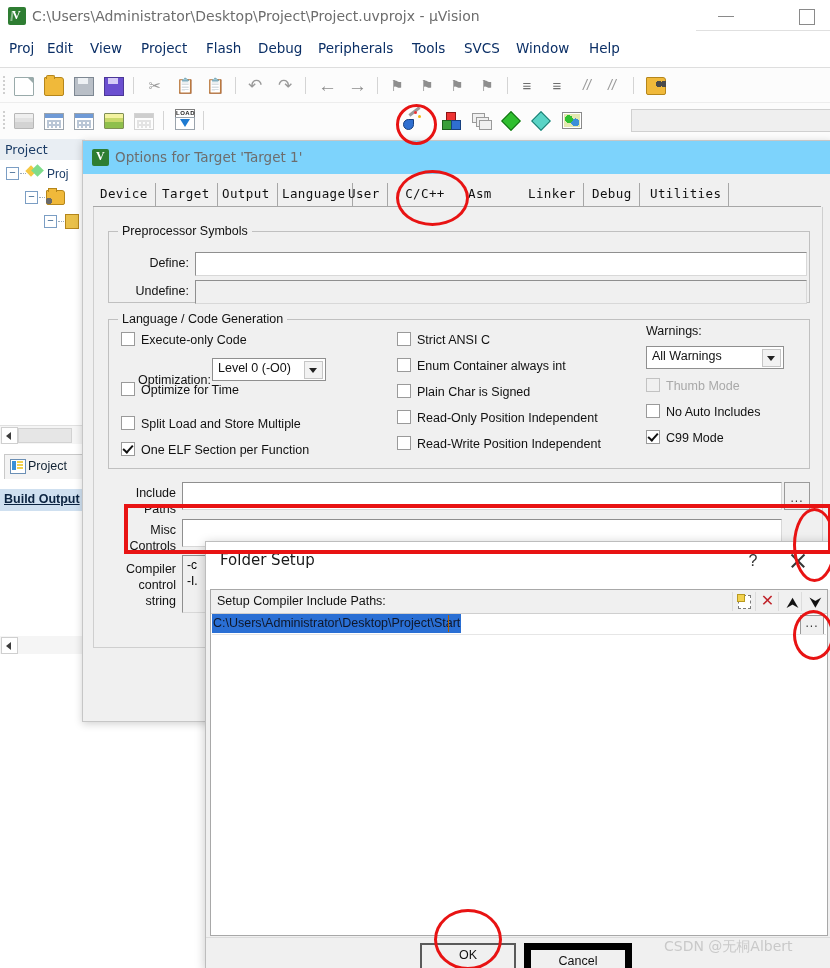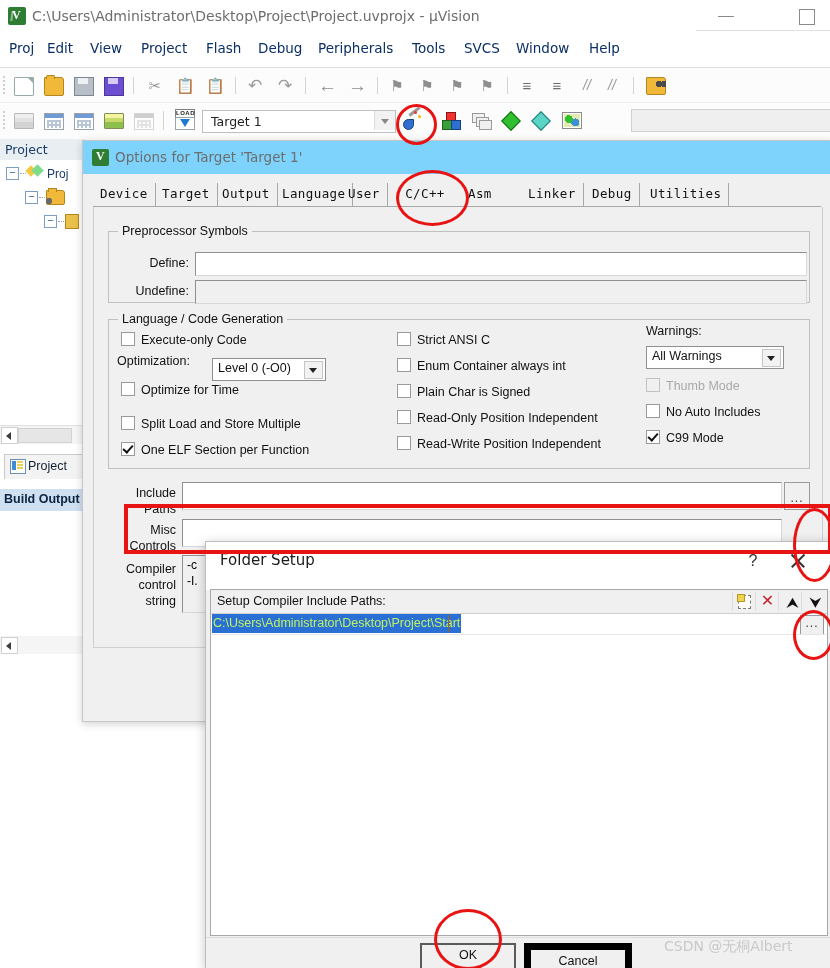--- a/index.html
+++ b/index.html
@@ -142,21 +142,21 @@
   .hsbar .thumb{position:absolute;left:18px;top:2px;width:52px;height:13px;background:#e6e6e6;border:1px solid #d2d2d2;}
 
   .btab{position:absolute;left:4px;top:454px;width:79px;height:24px;background:#f3f3f3;
      border:1px solid #c9c9c9;border-bottom:none;}
   .btab .bi{position:absolute;left:5px;top:4px;width:14px;height:13px;background:#fff;border:1px solid #6b8fb5;}
   .btab .bi:after{content:"";position:absolute;left:1px;top:1px;width:4px;height:9px;background:#3a8fd8;}
   .btab .bi:before{content:"";position:absolute;left:6px;top:1px;width:6px;height:9px;
      background:repeating-linear-gradient(#f2d14e 0 2px,transparent 2px 3px);}
   .btab span{position:absolute;left:23px;top:4px;font-size:12.5px;color:#123;}
   .btab2{position:absolute;left:0;top:489px;width:85px;height:22px;background:#cfe0f0;}
-  .btab2 span{position:absolute;left:4px;top:3px;font-size:12.5px;color:#0b2340;font-weight:bold;}
+  .btab2 span{position:absolute;left:4px;top:3px;font-size:12.5px;color:#0b2340;font-weight:bold;text-decoration:underline;}
   .leftbot{position:absolute;left:0;top:511px;width:85px;height:130px;background:#fff;border-right:1px solid #d8d8d8;}
   .hsbar2{position:absolute;left:0;top:636px;width:85px;height:18px;background:#f5f5f5;}
   .hsbar2 .lft{position:absolute;left:1px;top:1px;width:15px;height:15px;background:#fff;border:1px solid #cfcfcf;}
   .hsbar2 .lft:after{content:"";position:absolute;left:4px;top:4px;border-top:4px solid transparent;
      border-bottom:4px solid transparent;border-right:5px solid #3c3c3c;}
 
   
   #optdlg{position:absolute;left:82px;top:140px;width:748px;height:580px;background:#f0f0f0;
      border:1px solid #c6c6c6;box-shadow:0 2px 8px rgba(0,0,0,.18);}
   #optdlg .dtitle{position:absolute;left:0;top:0;width:100%;height:33px;background:#7dd3fc;}
@@ -220,21 +220,21 @@
   .hbtn{position:absolute;top:2px;width:23px;height:19px;border-left:1px solid #dcdcdc;}
   .hbtn.newi:after{content:"";position:absolute;left:5px;top:3px;width:11px;height:12px;
      border:1.5px dashed #7a7a7a;background:#fff;}
   .hbtn.newi:before{content:"";position:absolute;left:4px;top:2px;width:6px;height:6px;
      background:#f2d14e;border:1px solid #b99a20;z-index:2;}
   .hbtn .xr{position:absolute;left:4px;top:2px;width:15px;height:15px;color:#c0232a;
      font-size:16px;font-weight:bold;line-height:14px;text-align:center;font-family:"DejaVu Sans",sans-serif;}
   .hbtn .up,.hbtn .dn{position:absolute;left:8px;top:3px;font-size:13px;color:#111;font-weight:bold;}
 
   .frow{position:absolute;left:1px;top:24px;width:614px;height:19px;}
-  .fsel{position:absolute;left:0;top:0;height:19px;background:#2a6fd4;color:#bef264;
+  .fsel{position:absolute;left:0;top:0;height:19px;background:#2a6fd4;color:#0f172a;
      font-size:12.5px;line-height:18px;padding:0 1px;white-space:nowrap;}
   .fcar{position:absolute;top:1px;width:1px;height:17px;background:#b06000;}
   .fdots{position:absolute;right:2px;top:1px;width:22px;height:18px;background:#f0f0f0;
      border:1px solid #9a9a9a;font-size:12px;color:#333;text-align:center;line-height:14px;letter-spacing:1px;}
   .frow2{position:absolute;left:1px;top:44px;width:614px;height:19px;border-top:1px solid #e6e6e6;}
 
   .fbot{position:absolute;left:0;top:395px;width:100%;height:32px;background:#f0f0f0;
      border-top:1px solid #dcdcdc;}
   .btn{position:absolute;top:5px;height:23px;background:#f0f0f0;border:7px solid #000000;
      font-size:12.5px;color:#111;text-align:center;line-height:22px;}
@@ -370,24 +370,20 @@
       <div class="ic gridic grey"></div>
     </div>
   <div class="tsep" style="left:163px;top:111px;height:19px"></div>
   <div class="tbtn" style="left:172px;top:108px;width:24px;height:24px">
     <div class="ic loadic">
         <div class="lt">LOAD</div>
         <div class="lb"></div>
       </div>
   </div>
   <div class="tsep" style="left:203px;top:111px;height:19px"></div>
-  <div class="targetsel">
-    <div class="lbl">Target 1</div>
-    <div class="drop"></div>
-  </div>
   <div class="tbtn" style="left:400px;top:108px;width:26px;height:24px">
     <div class="ic" style="width:22px;height:20px;left:1px;">
       <div style="position:absolute;left:2px;top:9px;width:9px;height:9px;background:#2f6fd0;border:1px solid #17407f;border-radius:50% 0 50% 50%;"></div>
       <div style="position:absolute;left:7px;top:0;width:13px;height:3px;background:#9a9a9a;transform:rotate(-38deg);"></div>
       <div style="position:absolute;left:13px;top:1px;width:3px;height:3px;background:#e33;border-radius:50%;"></div>
       <div style="position:absolute;left:17px;top:5px;width:3px;height:3px;background:#f2b90a;border-radius:50%;"></div>
     </div>
   </div>
   <div class="tbtn" style="left:440px;top:110px">
     <div class="ic blockic">
@@ -479,21 +475,21 @@
         <div class="lab" style="left:4px;top:52px;width:76px">Undefine:</div>
         <div class="tin dis" style="left:86px;top:48px;width:610px;height:22px"></div>
       </div>
 
       <div class="group" style="left:14px;top:112px;width:700px;height:148px">
         <div class="gt">Language / Code Generation</div>
 
         <div class="cbrow" style="left:12px;top:12px">
           <span class="cb off"></span><span>Execute-only Code</span>
         </div>
-        <div class="lab" style="left:8px;top:34px;width:94px;text-align:left">Optimization:</div>
+        <div class="lab" style="left:8px;top:53px;width:94px;text-align:right">Optimization:</div>
         <div class="sel2" style="left:103px;top:38px;width:112px;height:21px">
           <div class="v">Level 0 (-O0)</div>
           <div class="ar"></div>
         </div>
         <div class="cbrow" style="left:12px;top:62px">
           <span class="cb off"></span><span>Optimize for Time</span>
         </div>
         <div class="cbrow" style="left:12px;top:96px">
           <span class="cb off"></span><span>Split Load and Store Multiple</span>
         </div>

